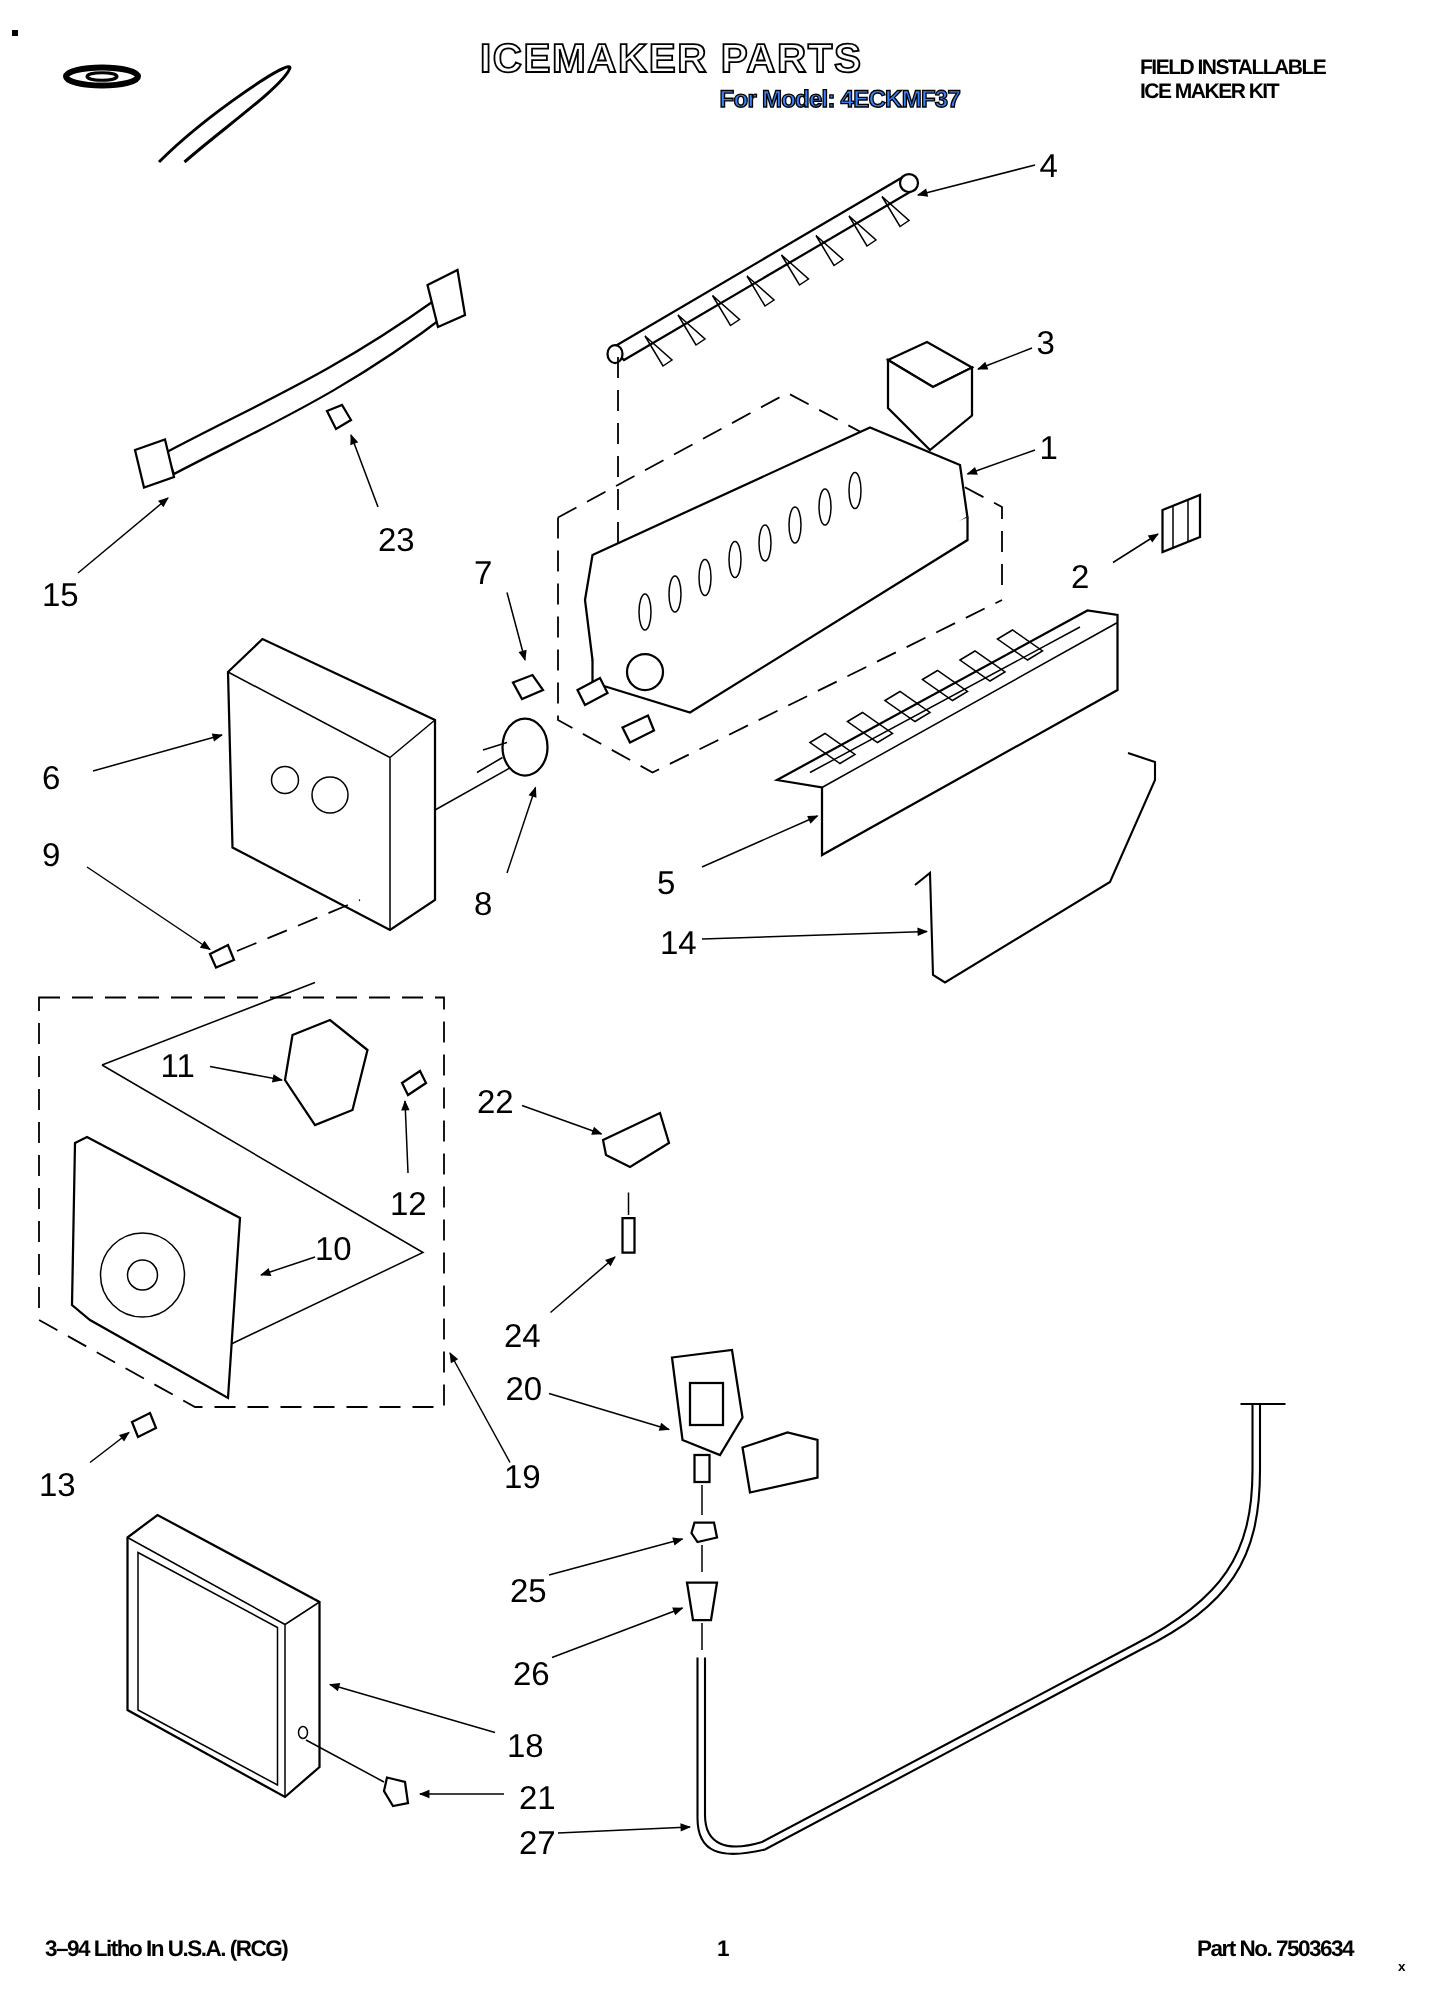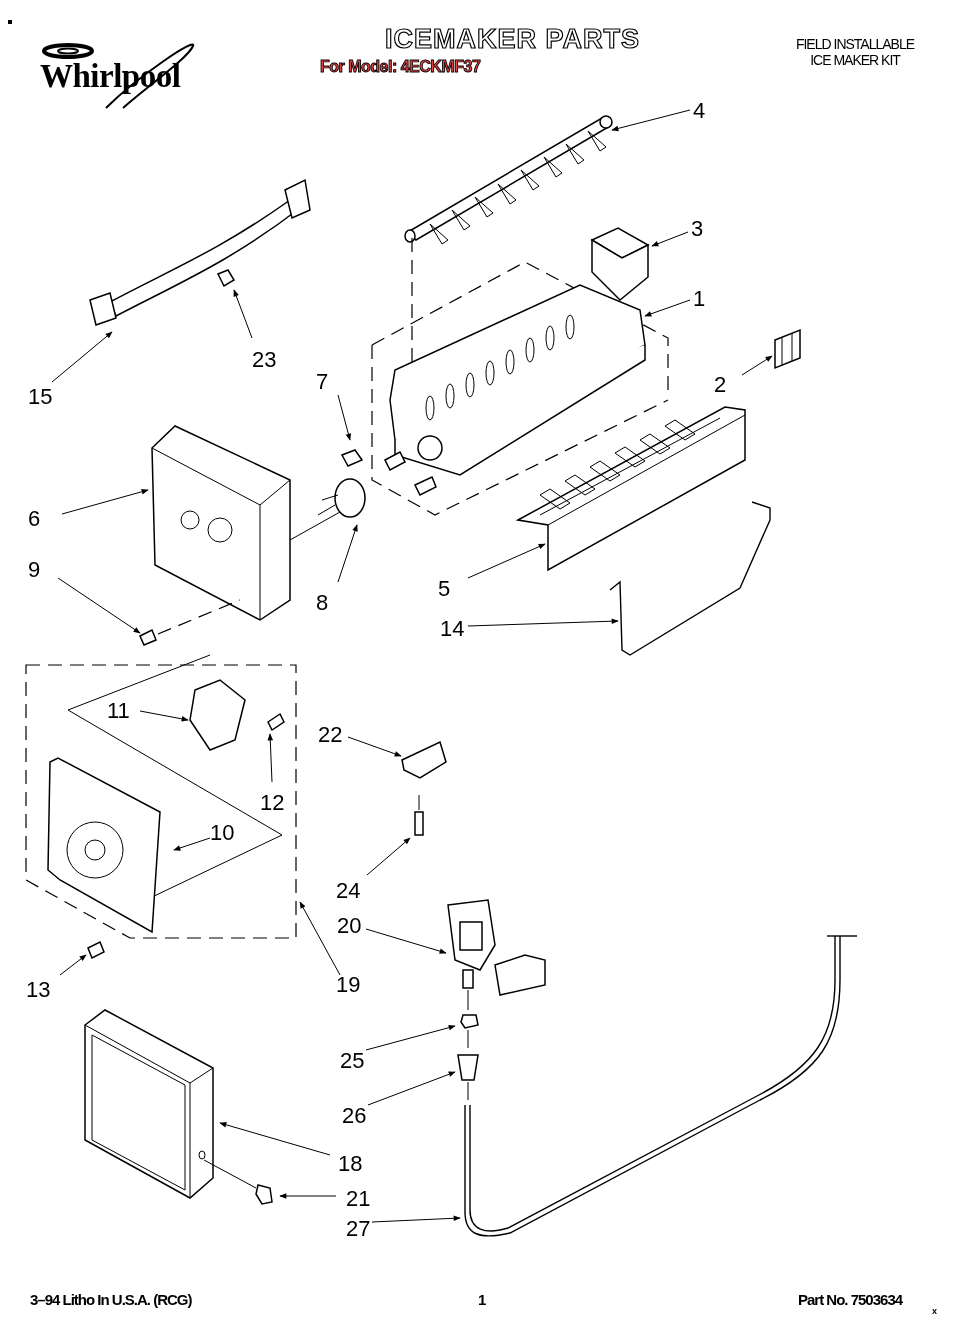--- a/index.html
+++ b/index.html
@@ -1,23 +1,23 @@
 <!DOCTYPE html>
 <html><head>
 <meta charset="utf-8">
 <style>
   html, body { margin:0; padding:0; background:#ffffff; }
   body { width:959px; height:1333px; position:relative; overflow:hidden; font-family:"Liberation Sans", sans-serif; color:#000; }
   .abs { position:absolute; }
   .dot { left:8px; top:20px; width:4px; height:4px; background:#000; }
   .logo { left:28px; top:36px; width:200px; height:80px; }
   .logo-text { position:absolute; left:12px; top:22px; font-family:"Liberation Serif", serif; font-weight:bold; font-size:33px; letter-spacing:-0.5px; }
-  .title { left:320px; top:24px; width:320px; text-align:right; font-size:27px; font-weight:bold; letter-spacing:1px; color:#fff; -webkit-text-stroke:1.2px #000; line-height:30px; }
-  .subtitle { left:320px; top:58px; width:320px; text-align:left; font-size:16px; font-weight:bold; color:#ef4444; -webkit-text-stroke:0.9px #000; letter-spacing:-0.5px; }
-  .kit { left:760px; top:36px; width:190px; text-align:center; font-size:14px; font-weight:normal; letter-spacing:-1px; line-height:16px; }
+  .title { left:320px; top:24px; width:320px; text-align:left; font-size:27px; font-weight:bold; letter-spacing:1px; color:#fff; -webkit-text-stroke:1.2px #000; line-height:30px; }
+  .subtitle { left:320px; top:58px; width:320px; text-align:right; font-size:16px; font-weight:bold; color:#3b82f6; -webkit-text-stroke:0.9px #000; letter-spacing:-0.5px; }
+  .kit { left:760px; top:36px; width:190px; text-align:left; font-size:14px; font-weight:bold; letter-spacing:-1px; line-height:16px; }
   .footer { top:1291px; font-size:15px; font-weight:bold; letter-spacing:-1px;text-align:right; }
   .f-left { left:30px; }
   .f-mid { left:478px; }
   .f-right { left:798px; }
   .f-mark { left:932px; top:1306px; font-size:9px; font-weight:bold; }
   svg#diagram { position:absolute; left:0; top:0; }
   .callout { font-family:"Liberation Sans", sans-serif; font-size:22px; fill:#000; }
   .ln { stroke:#000; stroke-width:1.4; fill:none; }
   .thin { stroke:#000; stroke-width:1; fill:none; }
   .dash { stroke:#000; stroke-width:1.2; fill:none; stroke-dasharray:14 8; }
@@ -27,21 +27,20 @@
 <body>
 
 <div class="abs dot"></div>
 
 <div class="abs logo">
   <svg width="200" height="80" style="position:absolute;left:0;top:0">
     <ellipse cx="40" cy="15" rx="24" ry="6" fill="none" stroke="#000" stroke-width="4"></ellipse>
     <ellipse cx="40" cy="15" rx="10" ry="2.5" fill="none" stroke="#000" stroke-width="2"></ellipse>
     <path d="M78 72 C 110 40, 170 0, 165 10 C 160 22, 120 50, 95 72" fill="none" stroke="#000" stroke-width="2"></path>
   </svg>
-  <span class="logo-text">Whirlpool</span>
 </div>
 
 <div class="abs title">ICEMAKER PARTS</div>
 <div class="abs subtitle">For Model: 4ECKMF37</div>
 <div class="abs kit">
   <div>FIELD INSTALLABLE</div>
   <div>ICE MAKER KIT</div>
 </div>
 
 <svg id="diagram" width="959" height="1333">

